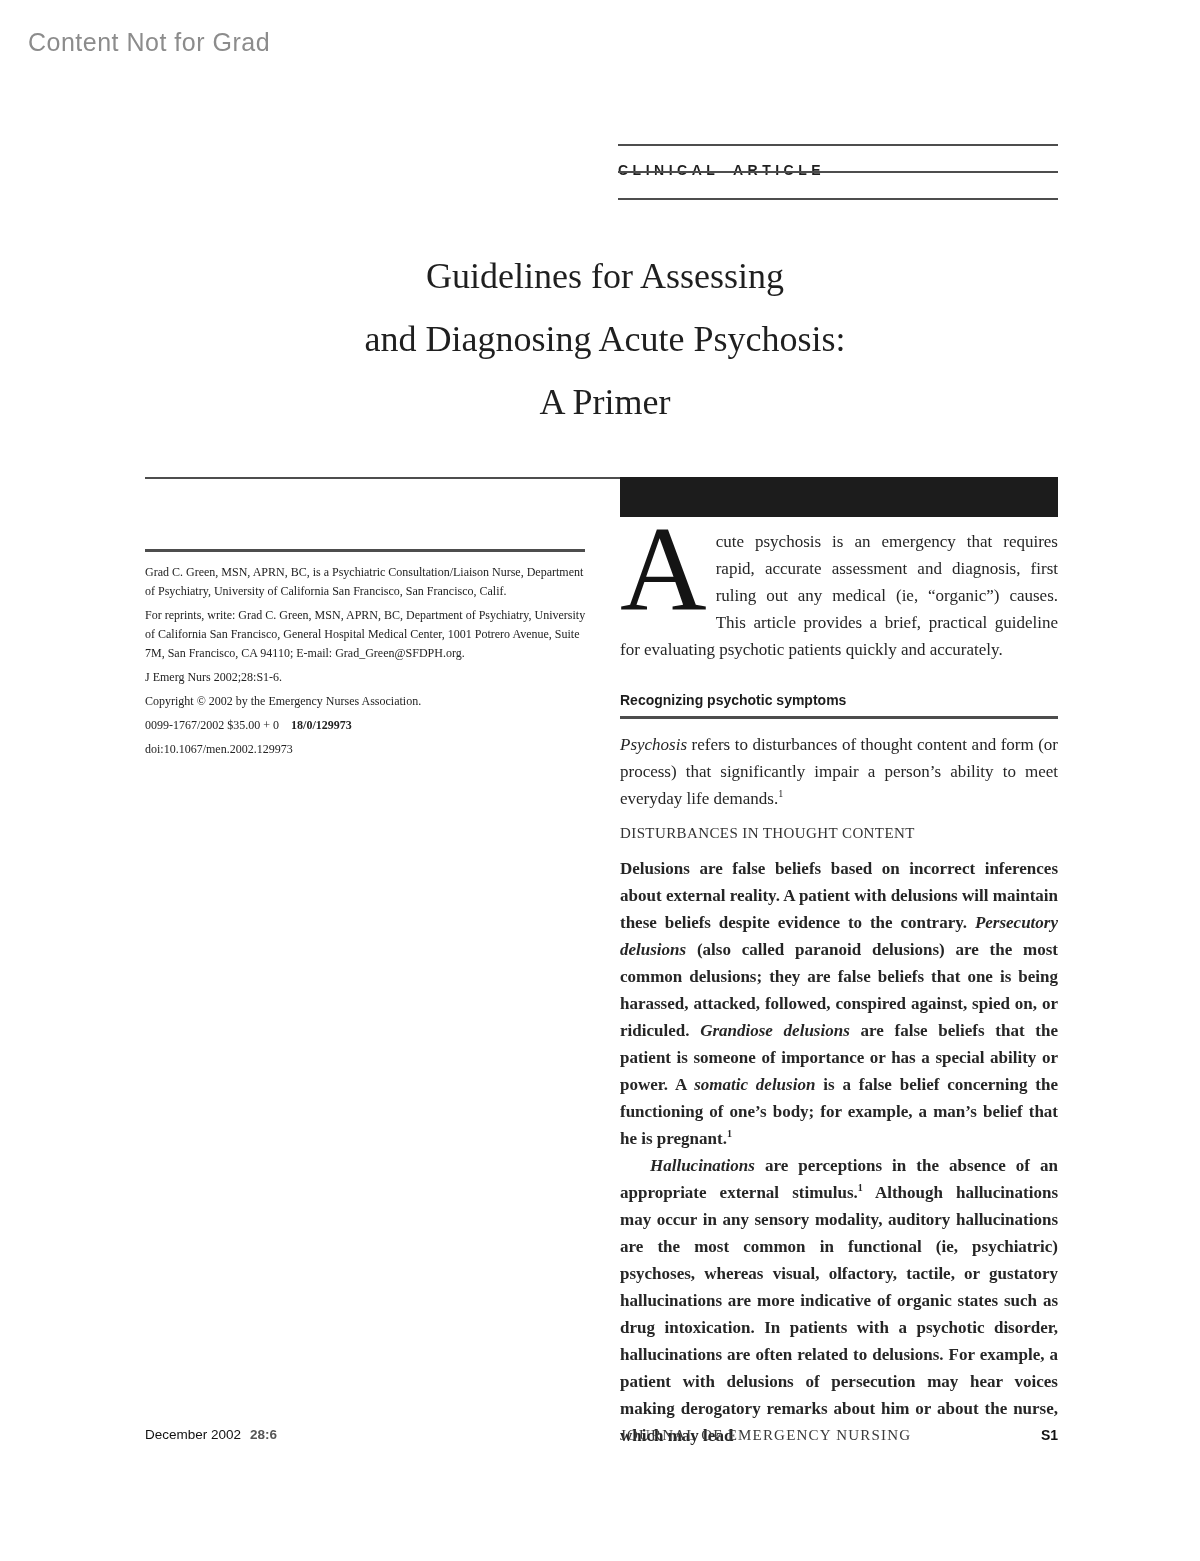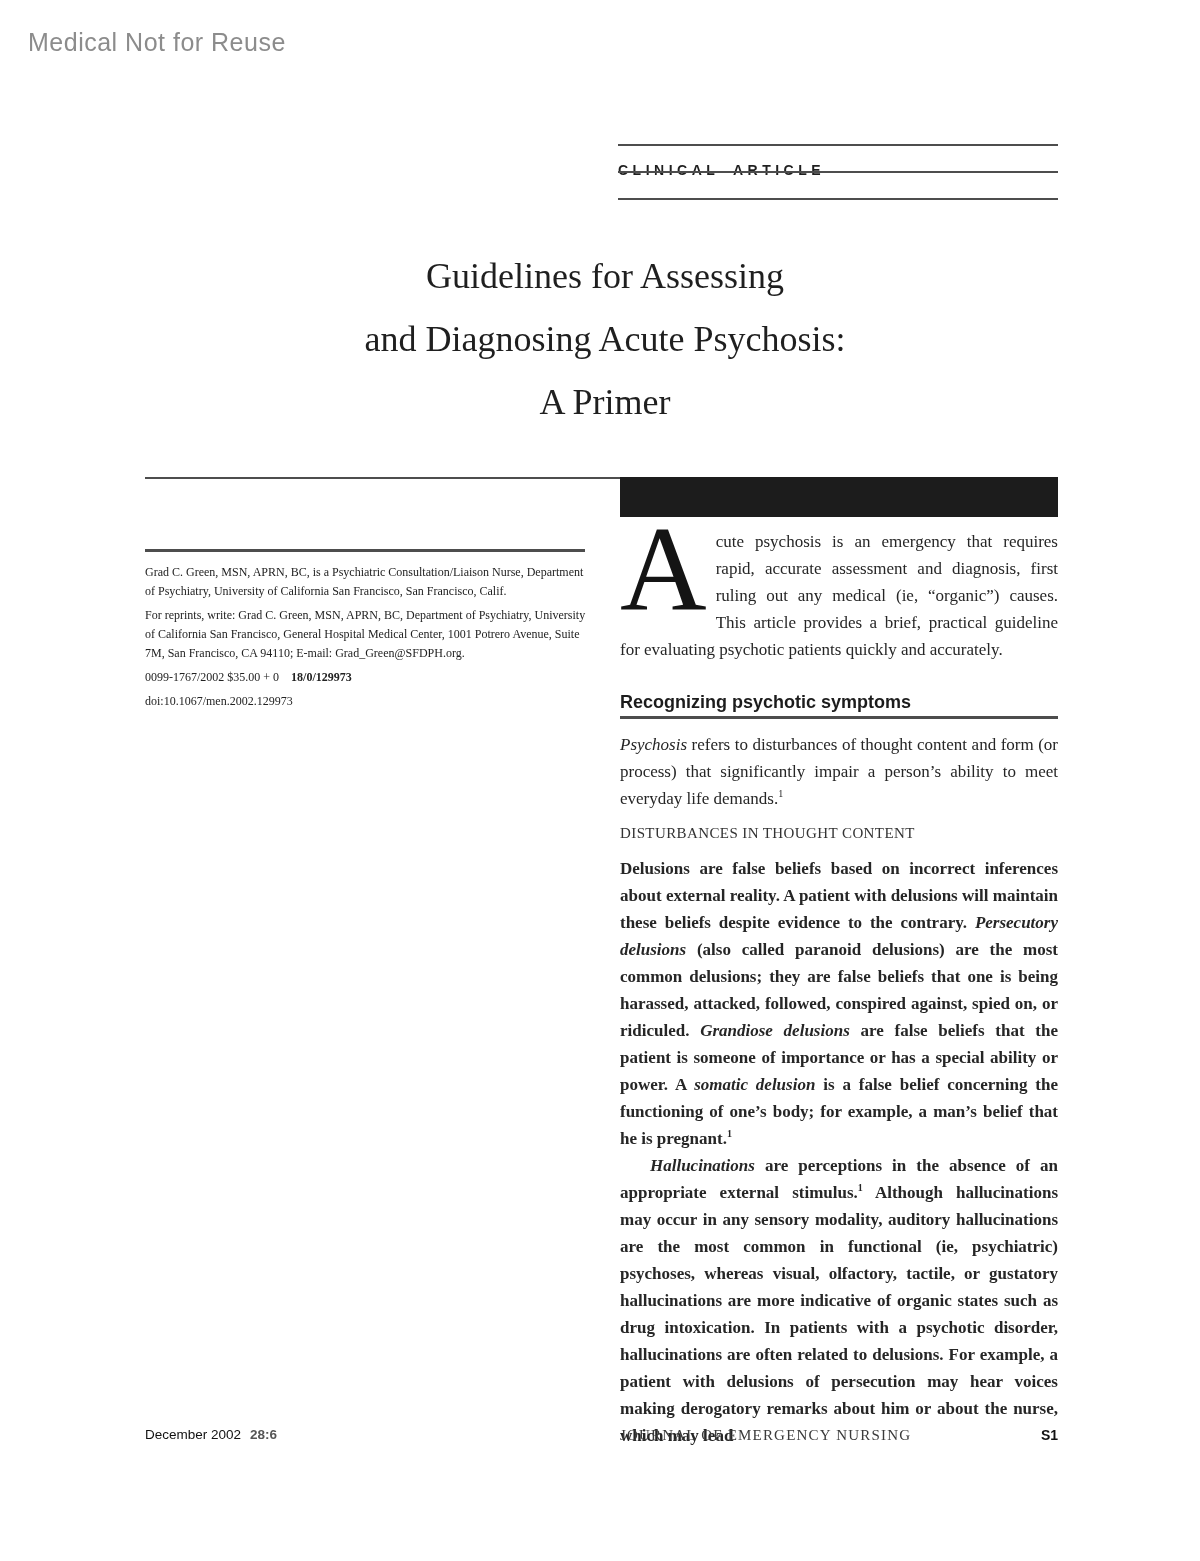--- a/index.html
+++ b/index.html
@@ -45,21 +45,21 @@
   .bodycol{width:438px;font-size:17px;line-height:27px;text-align:justify;color:#262626;}
   .intro{left:620px;top:528px;}
   .dropcap{
     float:left;
     font-size:120px;line-height:80px;
     margin:2px 9px 0 0;
     color:#141414;
   }
   .secheading{
     left:620px;top:692px;
-    font-size:18px;font-weight:bold;color:#1c1c1c;
+    font-size:14px;font-weight:bold;color:#1c1c1c;
   }
   .psychosis{left:620px;top:731px;}
   .subheading{
     left:620px;top:825px;
     font-size:15px;letter-spacing:0.4px;color:#333;
   }
   .mainbody{left:620px;top:855px;}
   .mainbody p{margin:0;font-weight:bold;}
   .mainbody p.indent{text-indent:30px;}
   sup{font-size:10px;line-height:0;vertical-align:super;}
@@ -78,40 +78,42 @@
   }
   .page-number{font-size:14px;font-weight:bold;color:#111;}
   i{font-style:italic;}
   b{font-weight:bold;}
 </style>
 </head>
 <body>
 
 <div class="page">
 
-  <div class="abs watermark sans">Medical Not for Reuse</div>
+  <div class="abs watermark sans">Content Not for Grad</div>
 
   <div class="abs kicker sans">CLINICAL ARTICLE</div>
   <div class="rule" style="left:618px;top:144px;width:440px;"></div>
   <div class="rule" style="left:618px;top:171px;width:440px;"></div>
   <div class="rule" style="left:618px;top:198px;width:440px;"></div>
 
   <div class="abs title">
     <div>Guidelines for Assessing</div>
     <div>and Diagnosing Acute Psychosis:</div>
     <div>A Primer</div>
   </div>
 
   <div class="rule" style="left:145px;top:477px;width:475px;"></div>
   <div class="abs banner"></div>
   <div class="rule" style="left:145px;top:549px;width:440px;height:2.5px;"></div>
 
   <div class="abs credits">
     <p>Grad C. Green, MSN, APRN, BC, is a Psychiatric Consultation/Liaison Nurse, Department of Psychiatry, University of California San Francisco, San Francisco, Calif.</p>
     <p>For reprints, write: Grad C. Green, MSN, APRN, BC, Department of Psychiatry, University of California San Francisco, General Hospital Medical Center, 1001 Potrero Avenue, Suite 7M, San Francisco, CA 94110; E-mail: Grad_Green@SFDPH.org.</p>
+    <p>J Emerg Nurs 2002;28:S1-6.</p>
+    <p>Copyright © 2002 by the Emergency Nurses Association.</p>
     <p><span>0099-1767/2002 $35.00 + 0&nbsp;&nbsp;&nbsp;&nbsp;</span><b>18/0/129973</b></p>
     <p>doi:10.1067/men.2002.129973</p>
   </div>
 
   <div class="abs bodycol intro">
     <span class="dropcap">A</span><span><span>cute psychosis is an emergency that requires rapid, accurate assessment and diagnosis, first ruling out any medical (ie, “organic”) causes. This article provides a brief, practical guideline for evaluating psychotic patients quickly and accurately.</span></span>
   </div>
 
   <div class="abs secheading sans">Recognizing psychotic symptoms</div>
   <div class="rule" style="left:620px;top:716px;width:438px;height:2.5px;"></div>

